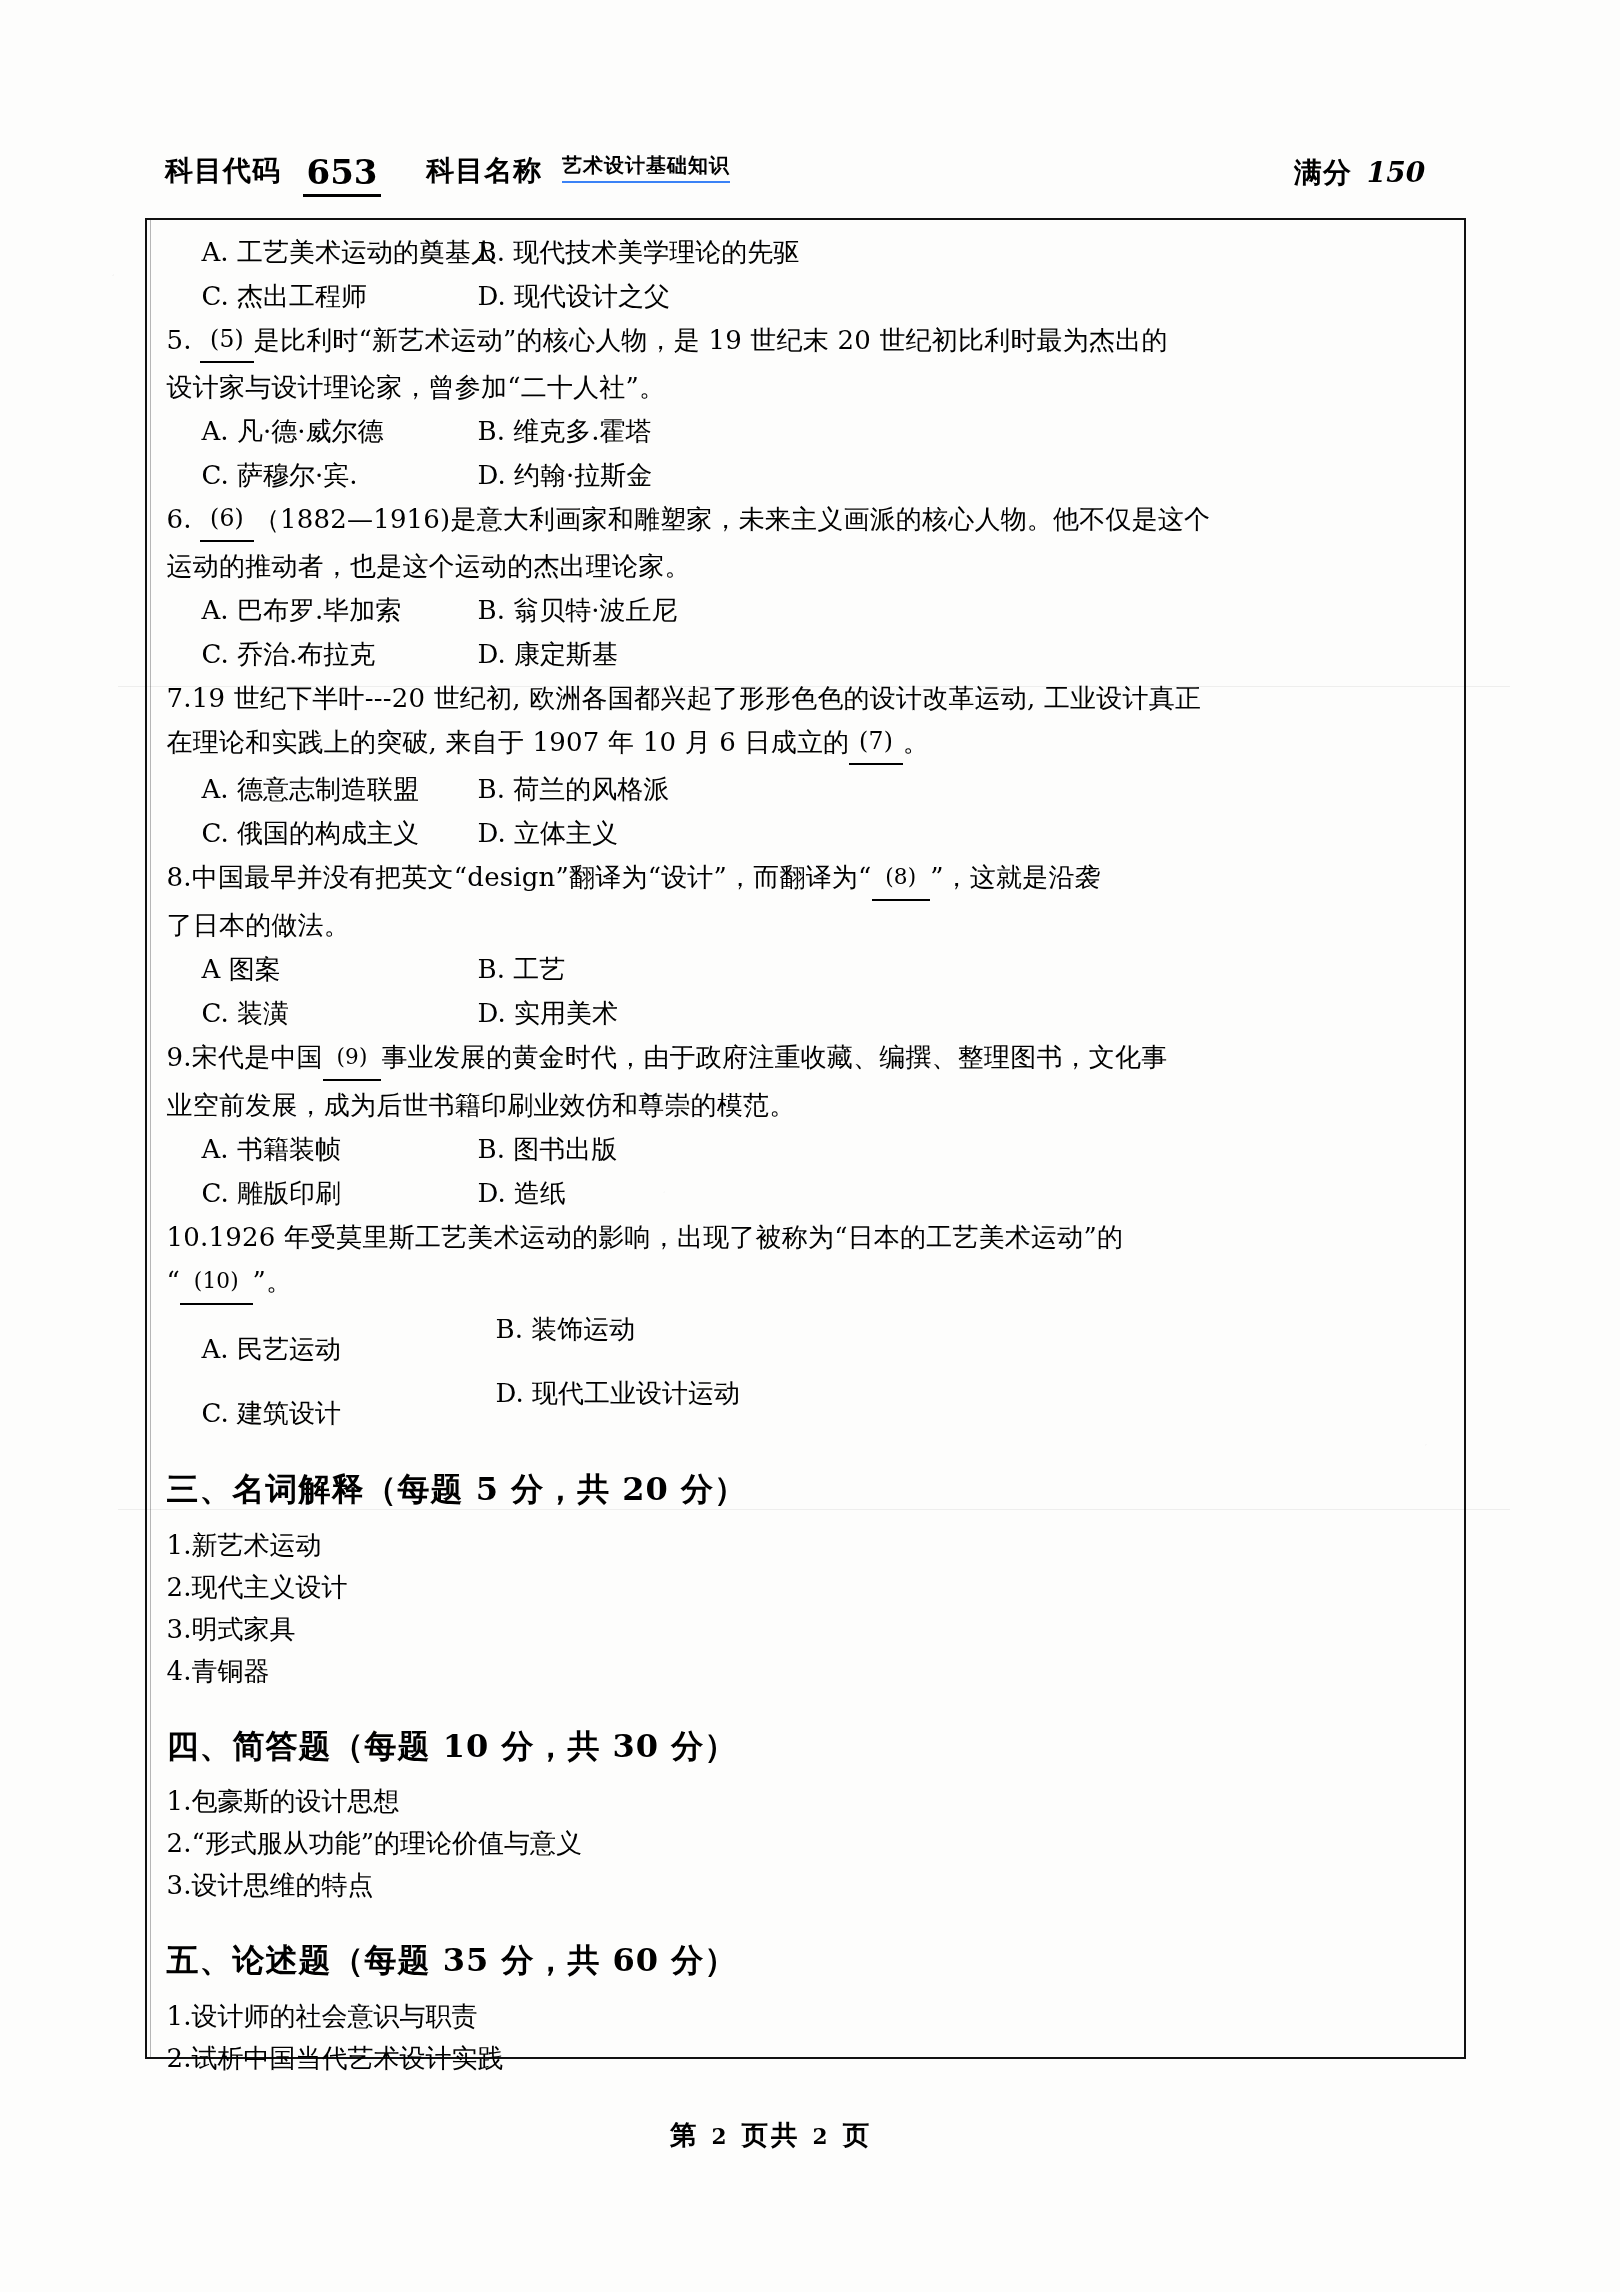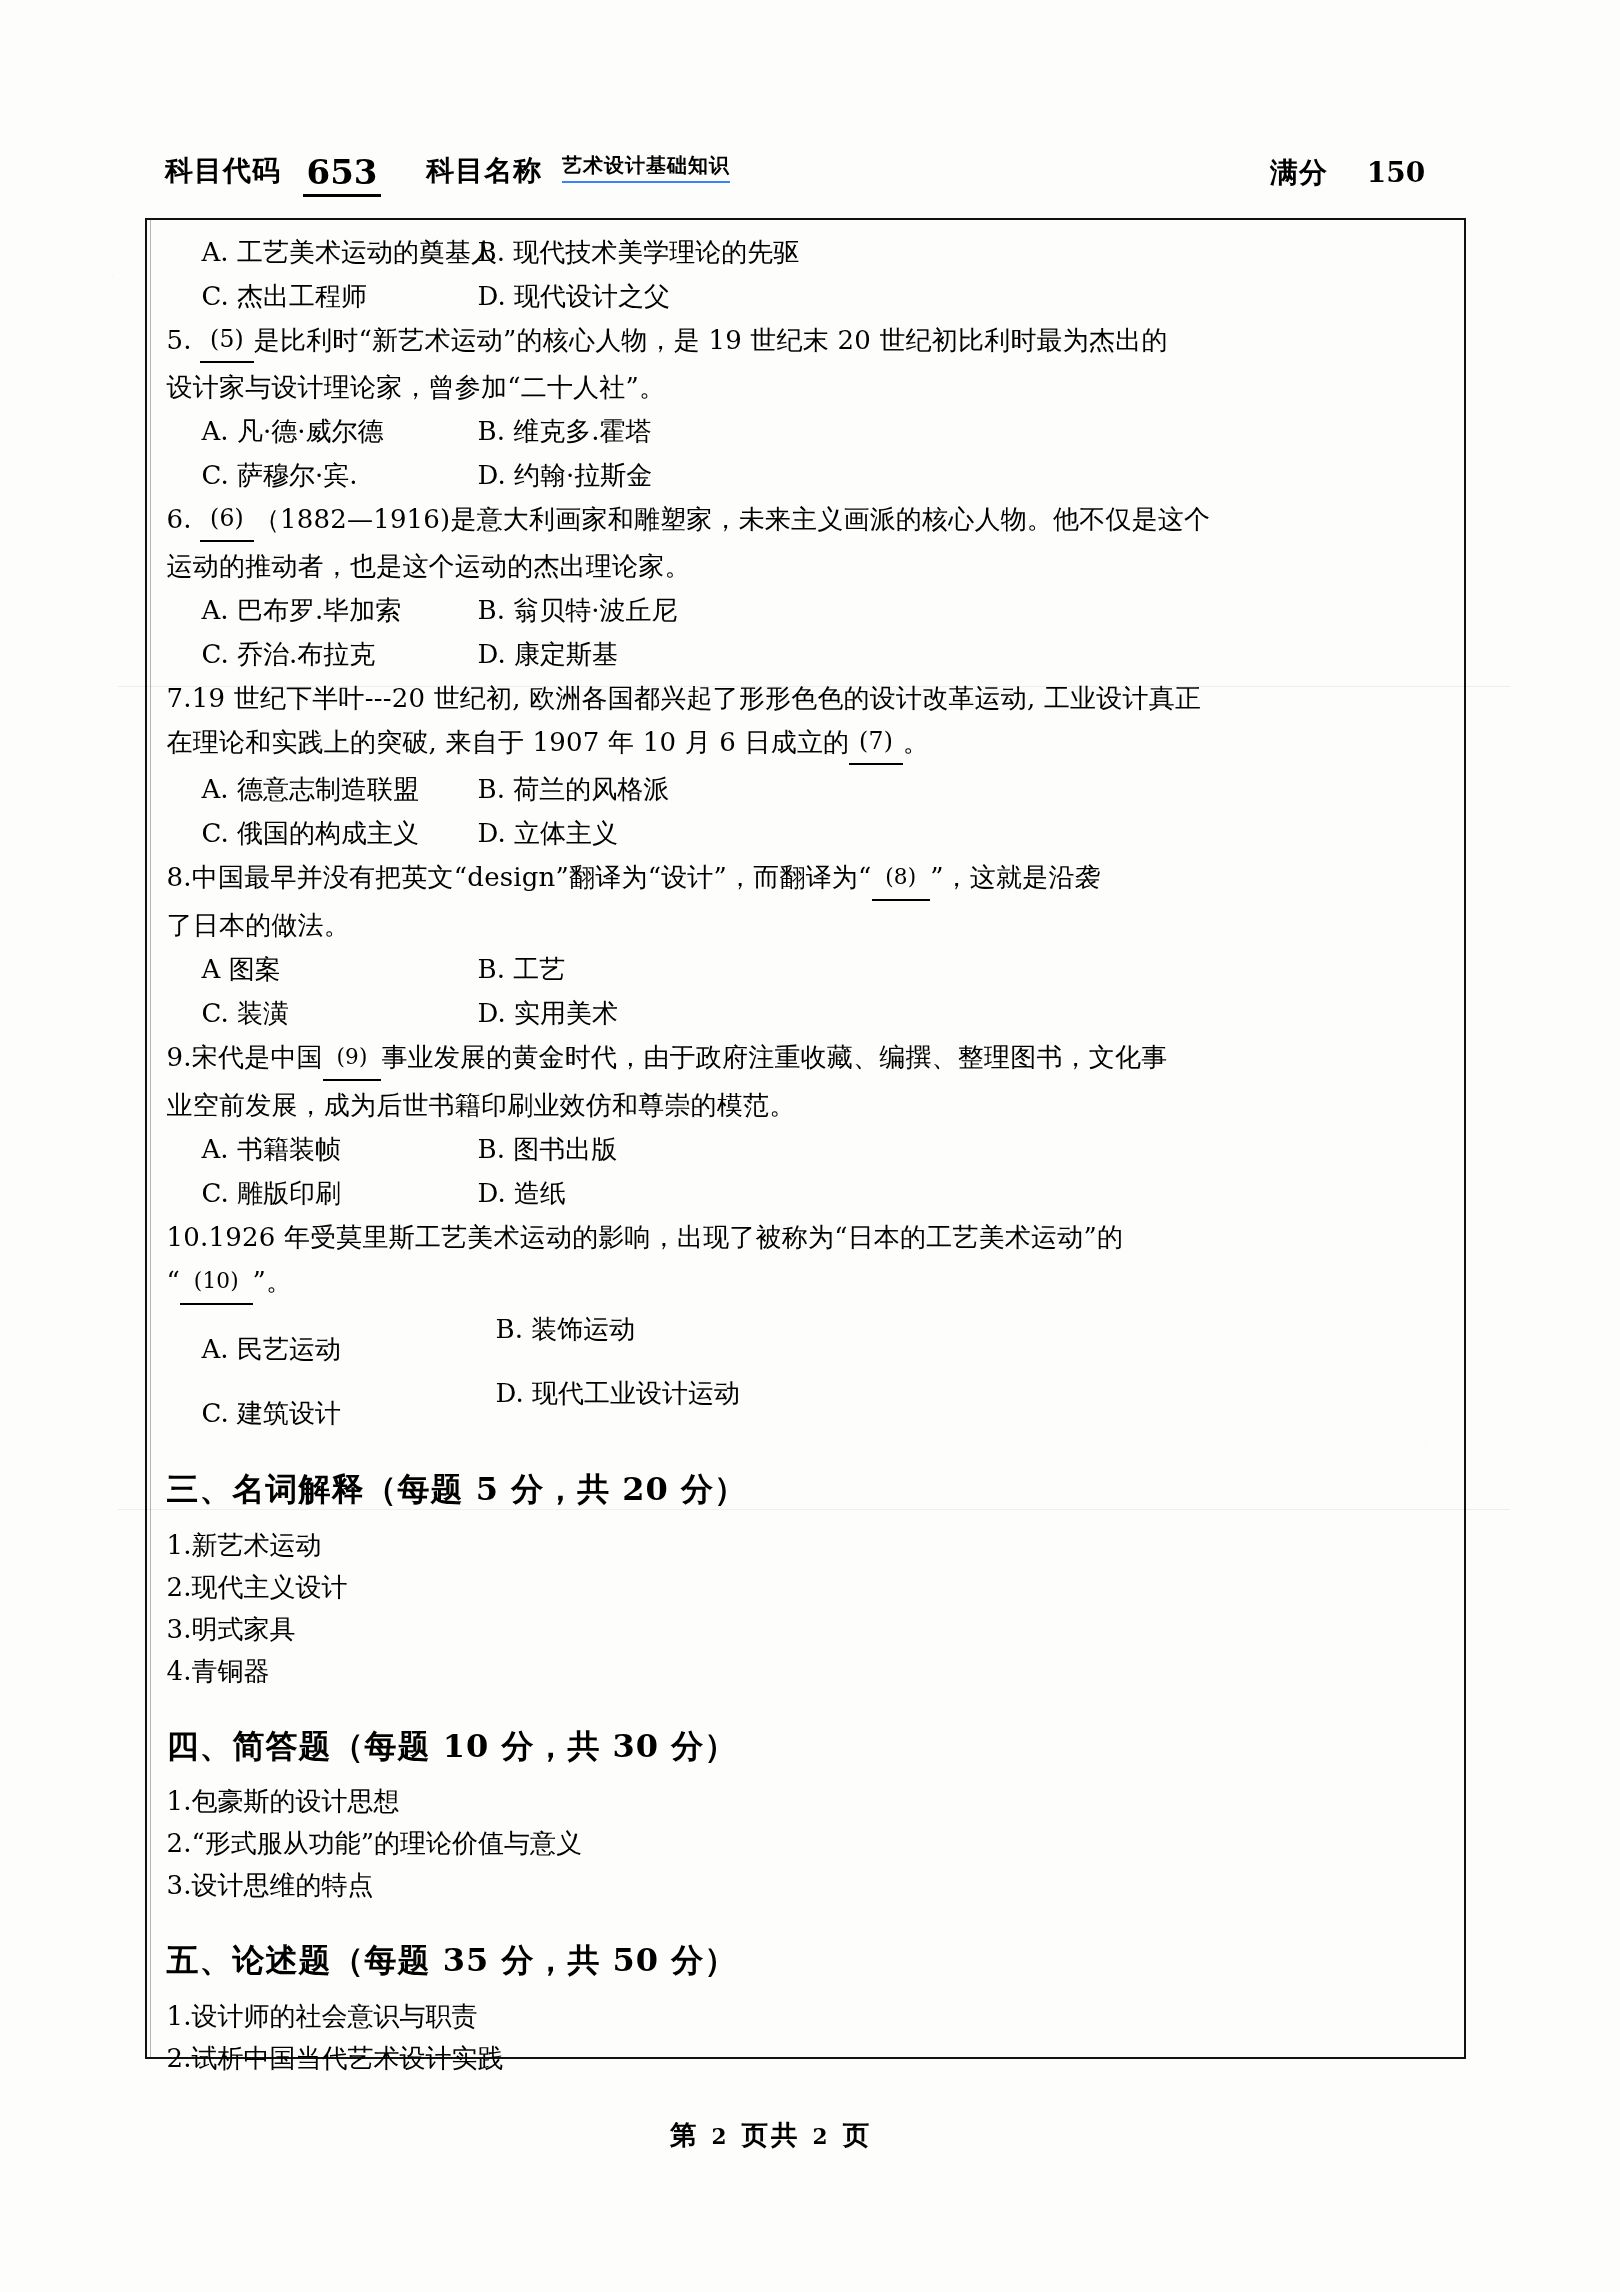--- a/index.html
+++ b/index.html
@@ -69,21 +69,21 @@
     padding-bottom: 2px;
   }
   .hdr-right {
     position: absolute;
     right: 13.7px;
     top: 2px;
     font-size: 28px;
     font-weight: bold;
     white-space: nowrap;
   }
-  .hdr-right .score { margin-left: 28px; letter-spacing:0; }
+  .hdr-right .score { margin-left: 4px; letter-spacing:0;font-style:italic; }
 
   
   .frame {
     position: absolute;
     left: 145px;
     top: 218px;
     width: 1321px;
     height: 1841px;
     border: 2px solid #111;
     box-sizing: border-box;
@@ -289,21 +289,21 @@
       <div class="sec-item">1.新艺术运动</div>
       <div class="sec-item">2.现代主义设计</div>
       <div class="sec-item">3.明式家具</div>
       <div class="sec-item">4.青铜器</div>
 
       <div class="sec-head">四、简答题（每题 10 分，共 30 分）</div>
       <div class="sec-item">1.包豪斯的设计思想</div>
       <div class="sec-item">2.“形式服从功能”的理论价值与意义</div>
       <div class="sec-item">3.设计思维的特点</div>
 
-      <div class="sec-head">五、论述题（每题 35 分，共 50 分）</div>
+      <div class="sec-head">五、论述题（每题 35 分，共 60 分）</div>
       <div class="sec-item">1.设计师的社会意识与职责</div>
       <div class="sec-item">2.试析中国当代艺术设计实践</div>
 
     </div>
   </div>
 
   <div class="footer">
     <span>第</span>
     <span class="num">2</span>
     <span>页共</span>

